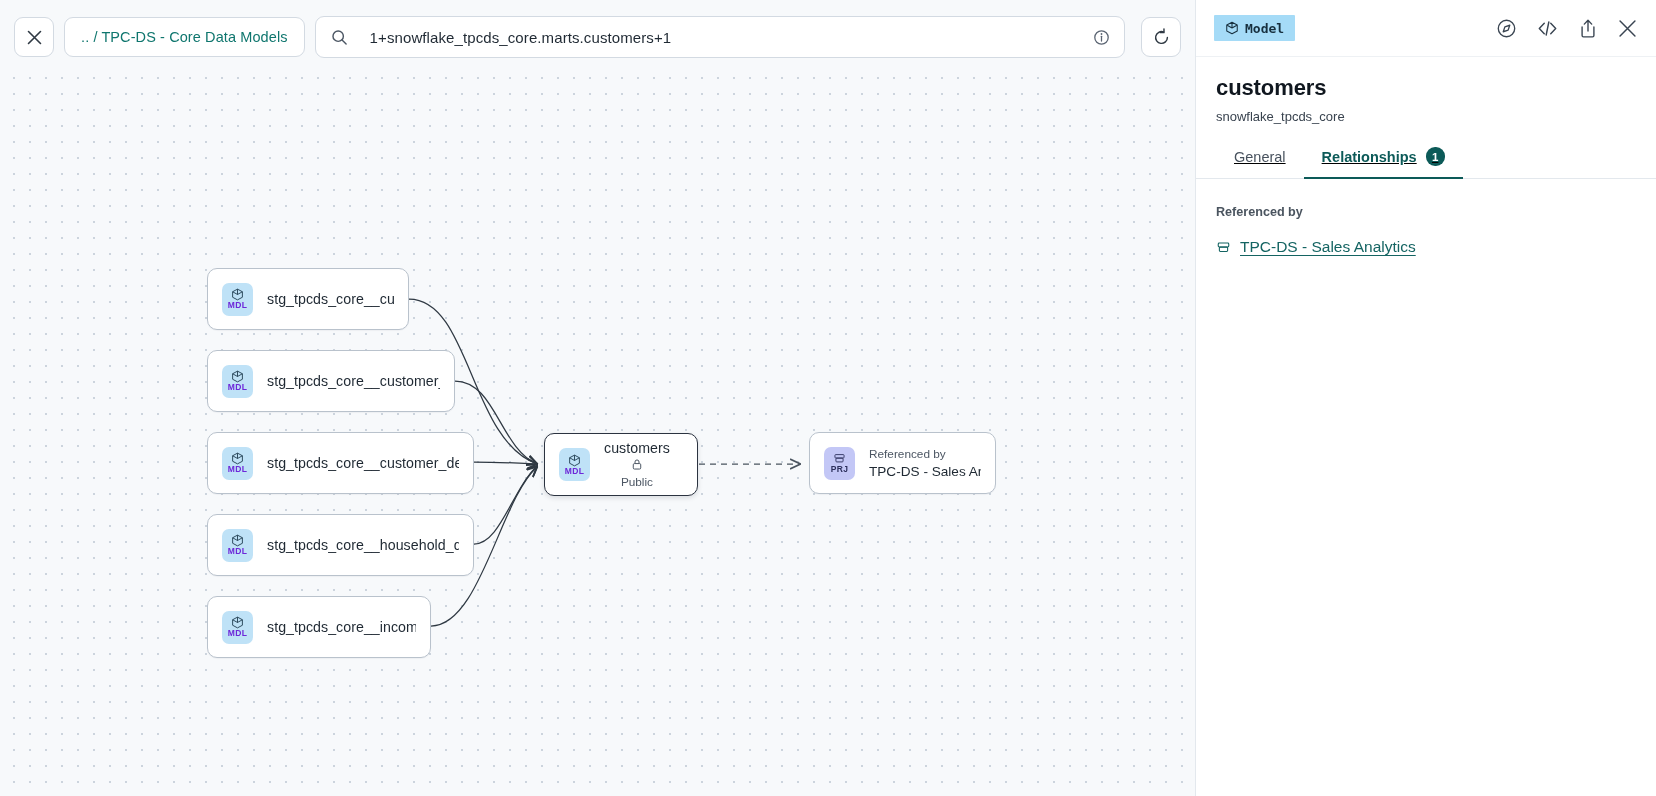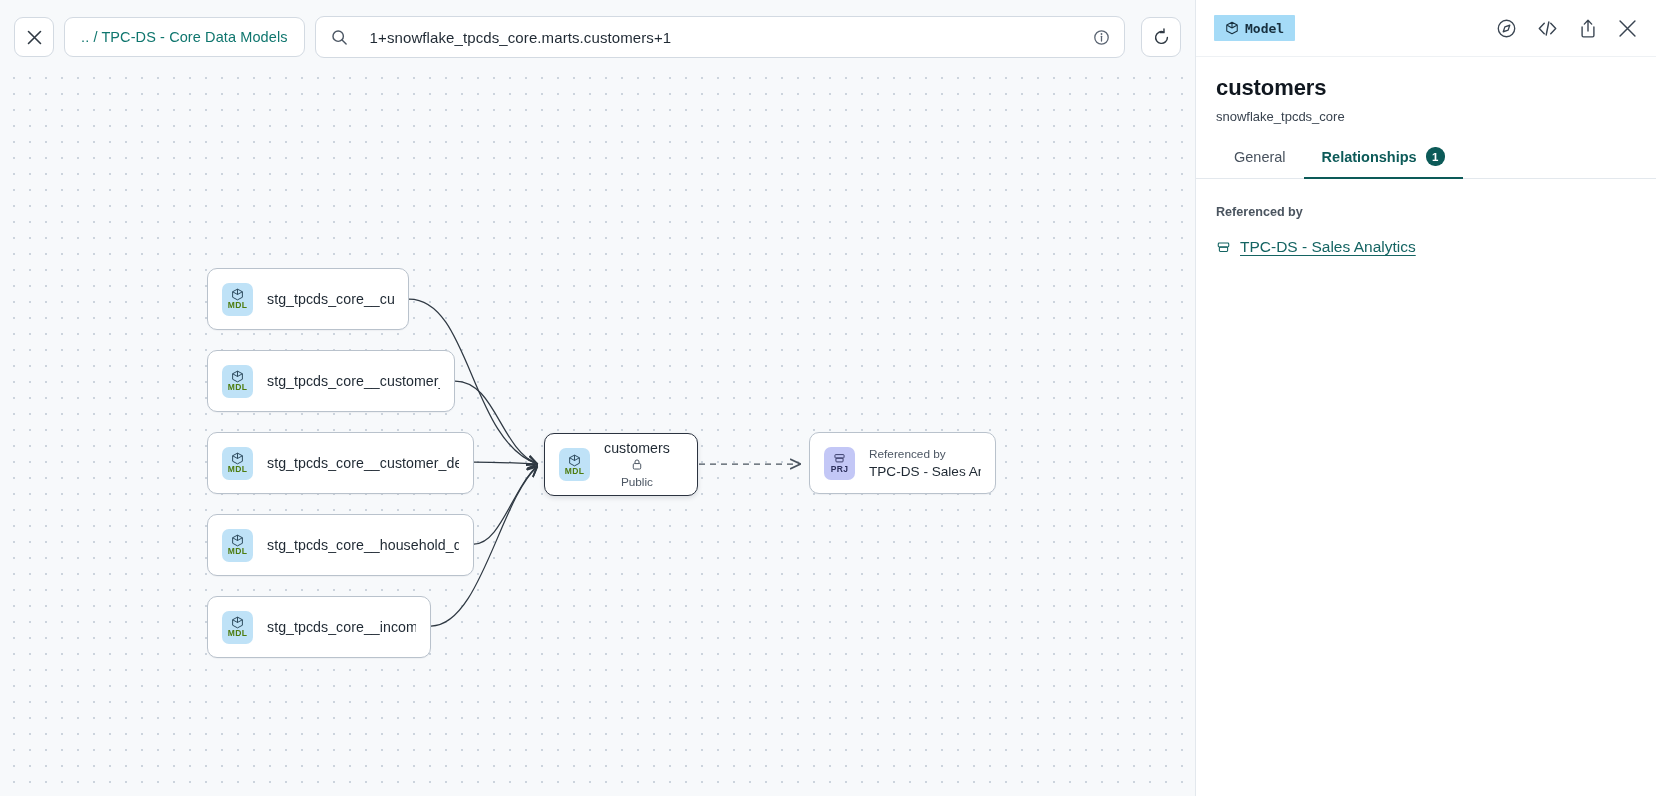--- a/index.html
+++ b/index.html
@@ -85,21 +85,21 @@
     box-shadow: 0 2px 5px rgba(16,24,40,.13);
   }
   .badge {
     flex: 0 0 auto;
     width: 31px; height: 33px;
     border-radius: 7px;
     display: flex; flex-direction: column;
     align-items: center; justify-content: center;
     gap: 0px;
   }
-  .badge.mdl { background: #bfe2f7; color: #4d7c0f; }
+  .badge.mdl { background: #bfe2f7; color: #6d28d9; }
   .badge.prj { background: #c3c7f6; color: #2c2f5c; }
   .badge-txt { font-size: 8.5px; font-weight: bold; letter-spacing: .4px; line-height: 9px; }
   .node-body { margin-left: 14px; overflow: hidden; }
   .node-label {
     font-size: 14.2px; color: #1f2933; white-space: nowrap;
     letter-spacing: .05px;
   }
   .node-sub {
     font-size: 11.8px; color: #4c5663; margin-top: 3px;
     display: flex; align-items: center; gap: 5px; flex-direction: column;
@@ -135,20 +135,21 @@
   #head-actions { margin-left: auto; display: flex; align-items: center; gap: 19px; color: #3a4552; }
   .hd-ico { cursor: pointer; display: block; }
   #panel-title-wrap { padding: 18px 20px 0 20px; }
   #panel-title { font-size: 22px; font-weight: bold; color: #10171f; letter-spacing: -.1px; }
   #panel-subtitle { font-size: 13px; color: #39434f; margin-top: 8px; }
   #tabs {
     margin-top: 22px;
     display: flex; gap: 0px;
     border-bottom: 1px solid #e3e8ed;
     padding: 0 20px;
+    text-decoration: underline;
   }
   .tab {
     display: flex; align-items: center; gap: 9px;
     padding: 0 18px 11px 18px;
     font-size: 14.5px; color: #48525e;
     cursor: pointer; position: relative; top: 1px;
     border-bottom: 2.5px solid transparent;
   }
   .tab.active { color: #0c5a58; font-weight: bold; border-bottom-color: #0c5a58; }
   .tab-count {

